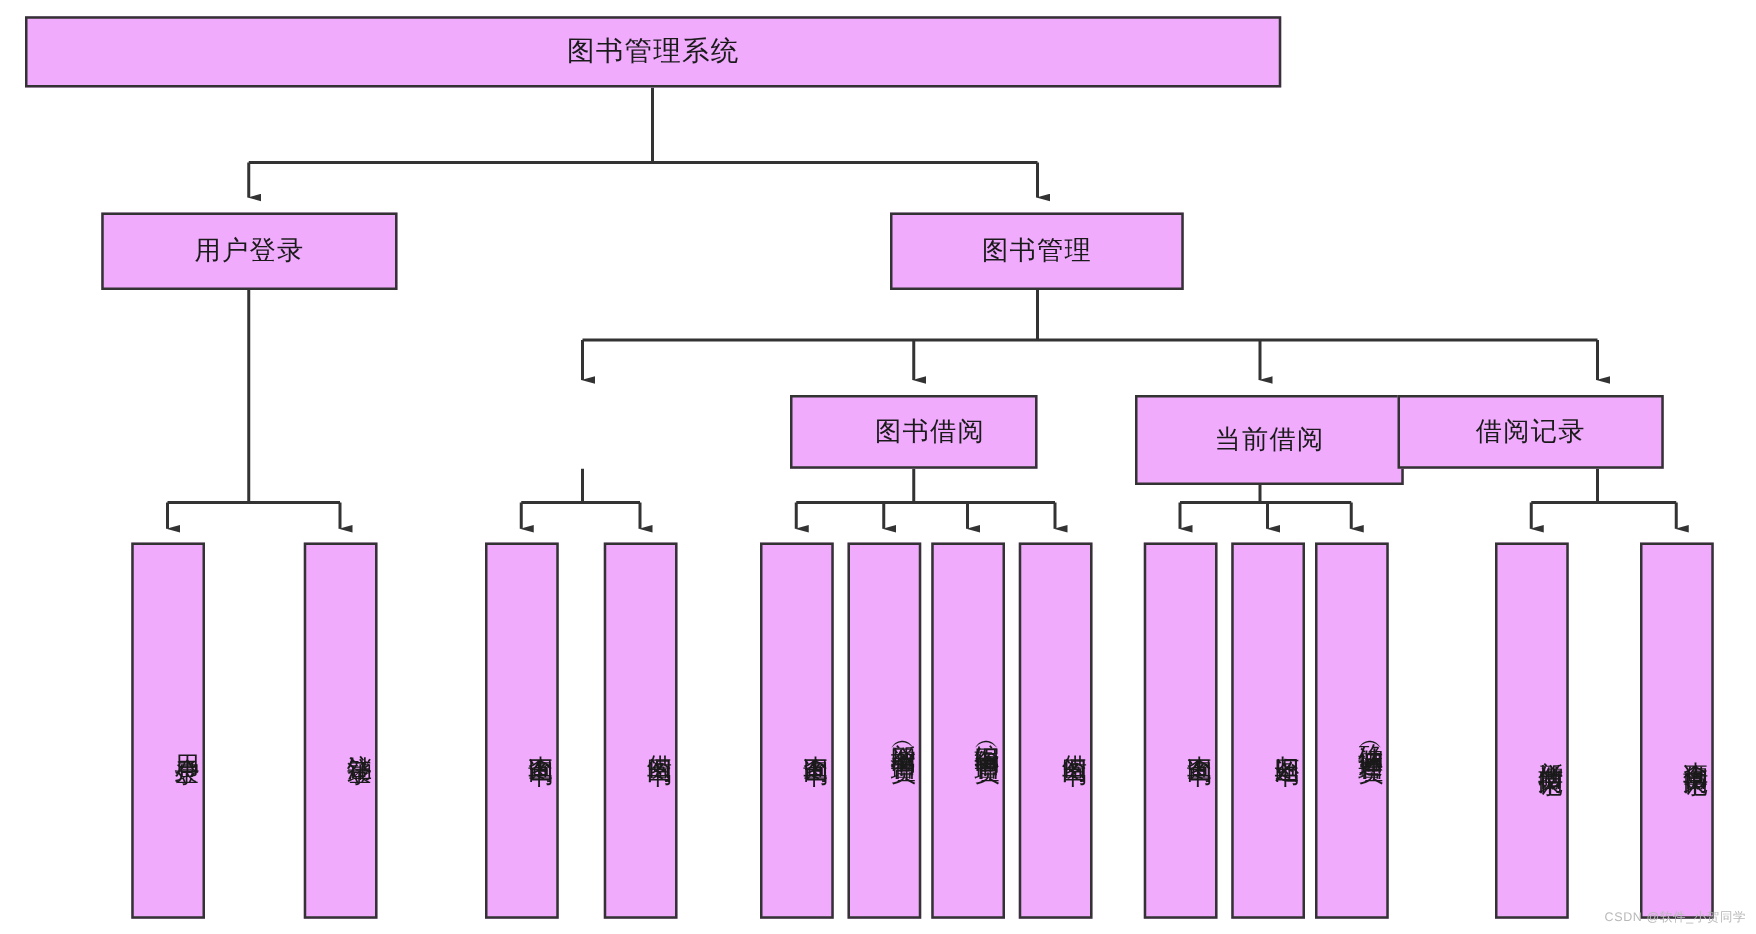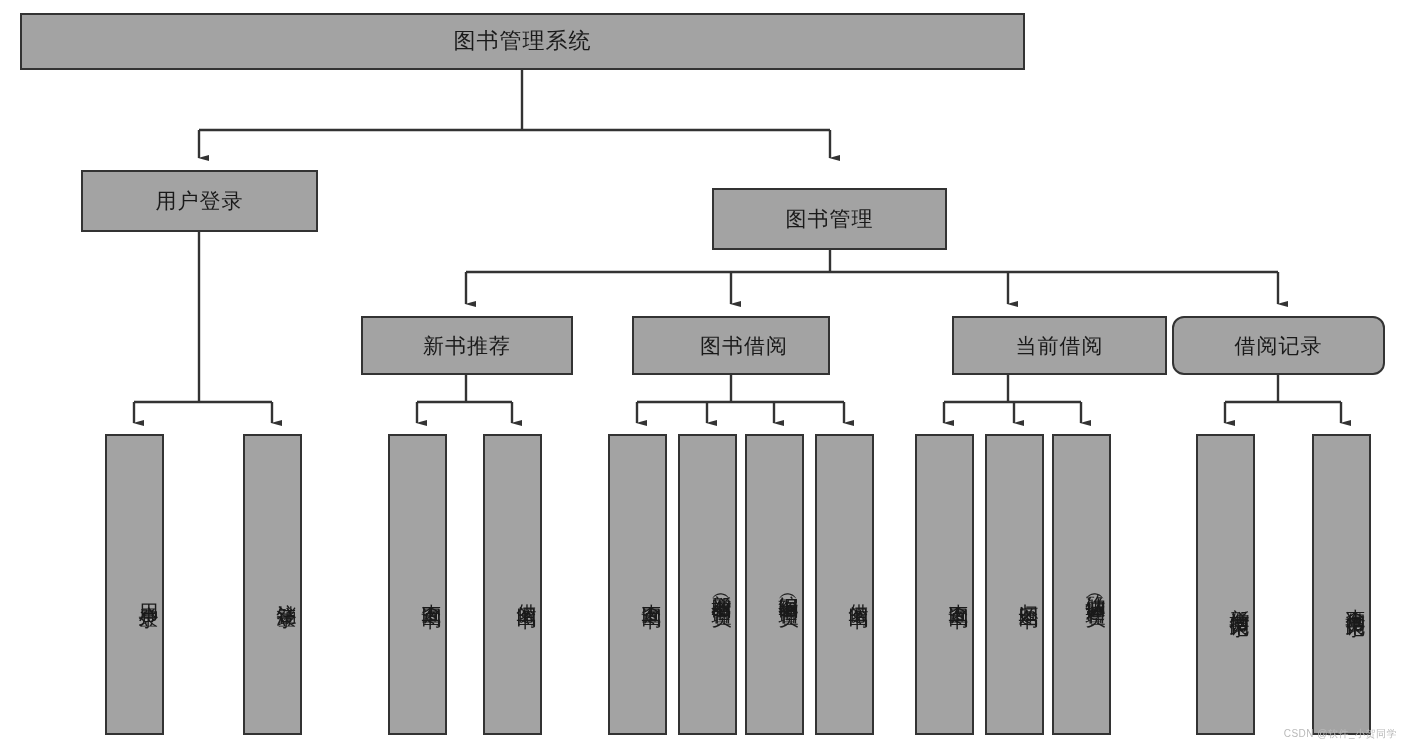--- a/index.html
+++ b/index.html
@@ -22,21 +22,21 @@
     left: 0;
     top: 0;
     width: 1405px;
     height: 747px;
     pointer-events: none;
   }
   .node {
     position: absolute;
     box-sizing: border-box;
     border: 2px solid #333333;
-    background: #a3a3a3;
+    background: #f0abfc;
     display: flex;
     align-items: center;
     justify-content: center;
     color: #1a1a1a;
   }
   .node.horiz {
     font-size: 21px;
     letter-spacing: 1px;
     line-height: 1.2;
   }
@@ -120,37 +120,34 @@
   </svg>
 
   <div class="node horiz root" style="left:20px; top:13px; width:1005px; height:57px;">
     <span>图书管理系统</span>
   </div>
 
   <div class="node horiz" style="left:81px; top:170px; width:237px; height:62px;">
     <span>用户登录</span>
   </div>
 
-  <div class="node horiz" style="left:712px; top:170px; width:235px; height:62px;margin-top:18px;">
+  <div class="node horiz" style="left:712px; top:170px; width:235px; height:62px;">
     <span>图书管理</span>
   </div>
 
-  <div class="node horiz" style="left:361px; top:316px; width:212px; height:59px;">
-    <span>新书推荐</span>
-  </div>
 
   <div class="node horiz" style="left:632px; top:316px; width:198px; height:59px;padding-left:26px;">
     <span>图书借阅</span>
   </div>
 
-  <div class="node horiz" style="left:952px; top:316px; width:215px; height:59px;">
+  <div class="node horiz" style="left:908px; top:316px; width:215px; height:72px;">
     <span>当前借阅</span>
   </div>
 
-  <div class="node horiz" style="left:1172px; top:316px; width:213px; height:59px;border-radius:12px;">
+  <div class="node horiz" style="left:1118px; top:316px; width:213px; height:59px;">
     <span>借阅记录</span>
   </div>
 
   <div class="node vert" style="left:105px; top:434px; width:59px; height:301px;">
     <span>用户登录</span>
   </div>
 
   <div class="node vert" style="left:243px; top:434px; width:59px; height:301px;">
     <span>注销登录</span>
   </div>

